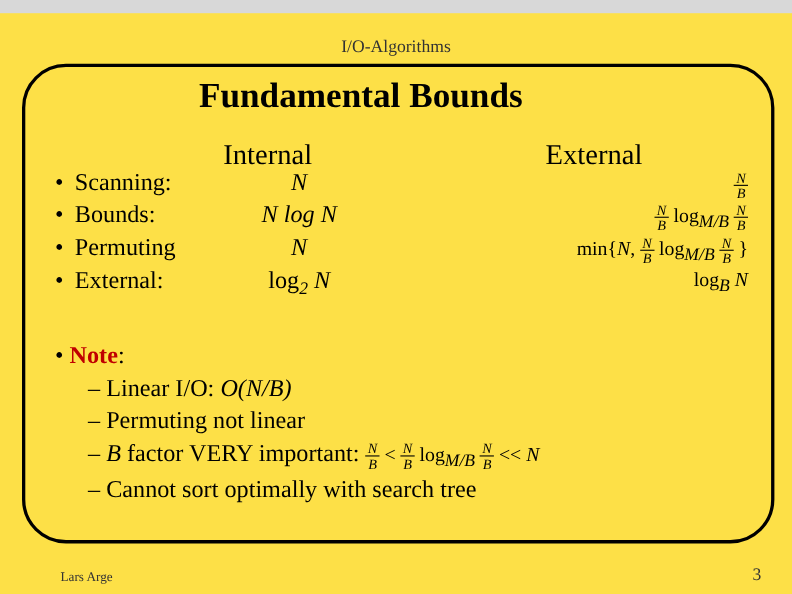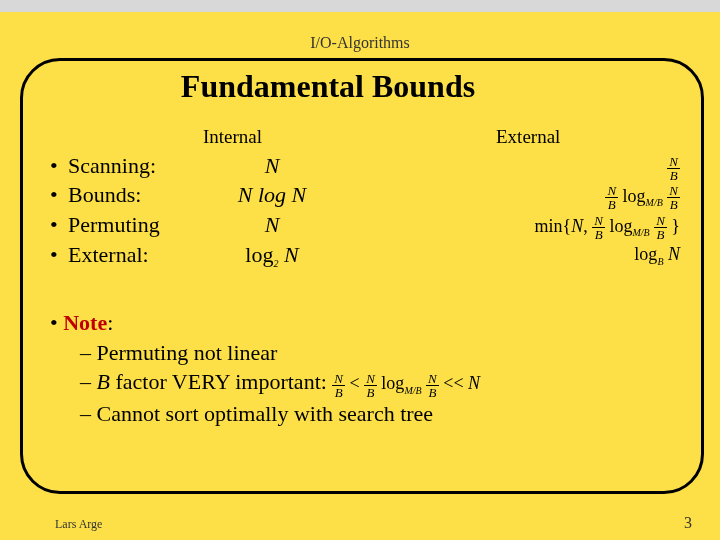--- a/index.html
+++ b/index.html
@@ -1,41 +1,41 @@
 <!DOCTYPE html>
 <html><head>
 <meta charset="utf-8">
 <style>
   html,body{margin:0;padding:0;width:720px;height:540px;background:#d8d8d8;font-family:"Times New Roman",Times,serif;}
   .slide{position:relative;width:720px;height:540px;background:#fde047;margin-top:12px;}
   .header{position:absolute;top:22px;left:0;width:720px;text-align:center;font-size:16px;color:#333;}
   .frame{position:absolute;top:46px;left:20px;width:678px;height:430px;border:3px solid #000;border-radius:40px;}
   .title{position:absolute;top:56px;left:0;width:656px;text-align:center;font-size:32px;font-weight:bold;}
-  .col-head{position:absolute;top:114px;font-size:19px;}
+  .col-head{position:absolute;top:114px;font-size:26px;}
   .col-head.internal{left:203px;}
   .col-head.external{left:496px;}
   .row{position:absolute;left:50px;font-size:22px;}
   .row .bullet{position:absolute;left:0;}
   .row .label{position:absolute;left:18px;}
   .row .internal{position:absolute;left:152px;width:140px;text-align:center;font-style:italic;}
   .row .external{position:absolute;left:390px;width:240px;text-align:right;font-size:18px;font-style:italic;top:2px;}
   .r1{top:141px;}
   .r2{top:170px;}
   .r3{top:200px;}
   .r4{top:230px;}
   .note-block{position:absolute;top:296px;left:50px;font-size:22px;line-height:1.35;}
   .note-block .red{color:#c00000;font-weight:bold;}
   .note-block .indent{margin-left:30px;}
   .note-block .inline-math{font-style:italic;font-size:18px;}
   .footer-left{position:absolute;bottom:20px;left:55px;font-size:12px;color:#333;text-align:right;}
   .footer-right{position:absolute;bottom:20px;right:28px;font-size:16px;color:#333;}
   .frac{display:inline-block;vertical-align:middle;text-align:center;font-size:13px;line-height:1;font-style:italic;}
   .frac .n{display:block;border-bottom:1px solid #000;padding:0 2px;}
   .frac .d{display:block;padding:0 2px;}
-  .sub{font-size:10px;vertical-align:sub;font-style:italic;}
+  .sub{font-size:16px;vertical-align:sub;font-style:italic;}
   .ital{font-style:italic;}
   .nostyle{font-style:normal;}
 </style>
 </head>
 <body>
 <div class="slide">
 
 <div class="header">I/O-Algorithms</div>
 <div class="frame"></div>
 <div class="title">Fundamental Bounds</div>
@@ -86,20 +86,23 @@
     <span class="nostyle">log</span><span class="sub">B</span> N
   </span>
 </div>
 
 <div class="note-block">
   <div>
     <span>•</span>
     <span class="red">Note</span><span>:</span>
   </div>
   <div class="indent">
+    <span>–</span> <span>Linear I/O: </span><span class="ital">O(N/B)</span>
+  </div>
+  <div class="indent">
     <span>–</span> <span>Permuting not linear</span>
   </div>
   <div class="indent">
     <span>–</span>
     <span class="ital">B</span><span> factor VERY important:  </span>
     <span class="inline-math">
       <span class="frac"><span class="n">N</span><span class="d">B</span></span>
       <span class="nostyle"> &lt; </span>
       <span class="frac"><span class="n">N</span><span class="d">B</span></span>
       <span class="nostyle"> log</span><span class="sub">M/B</span>

